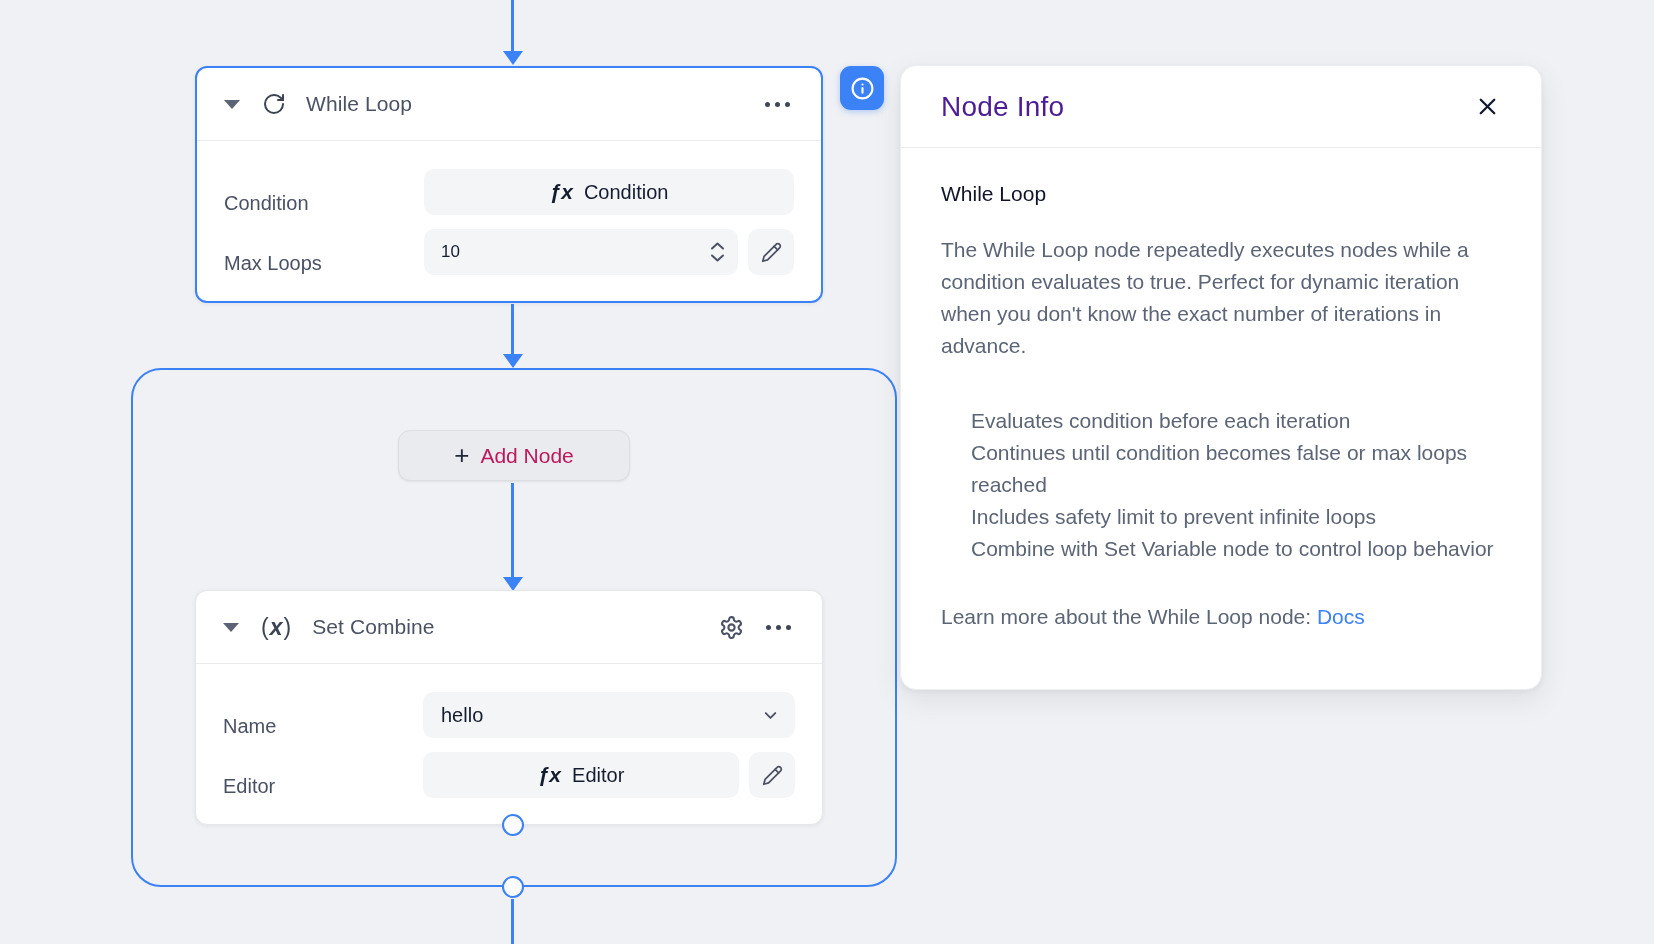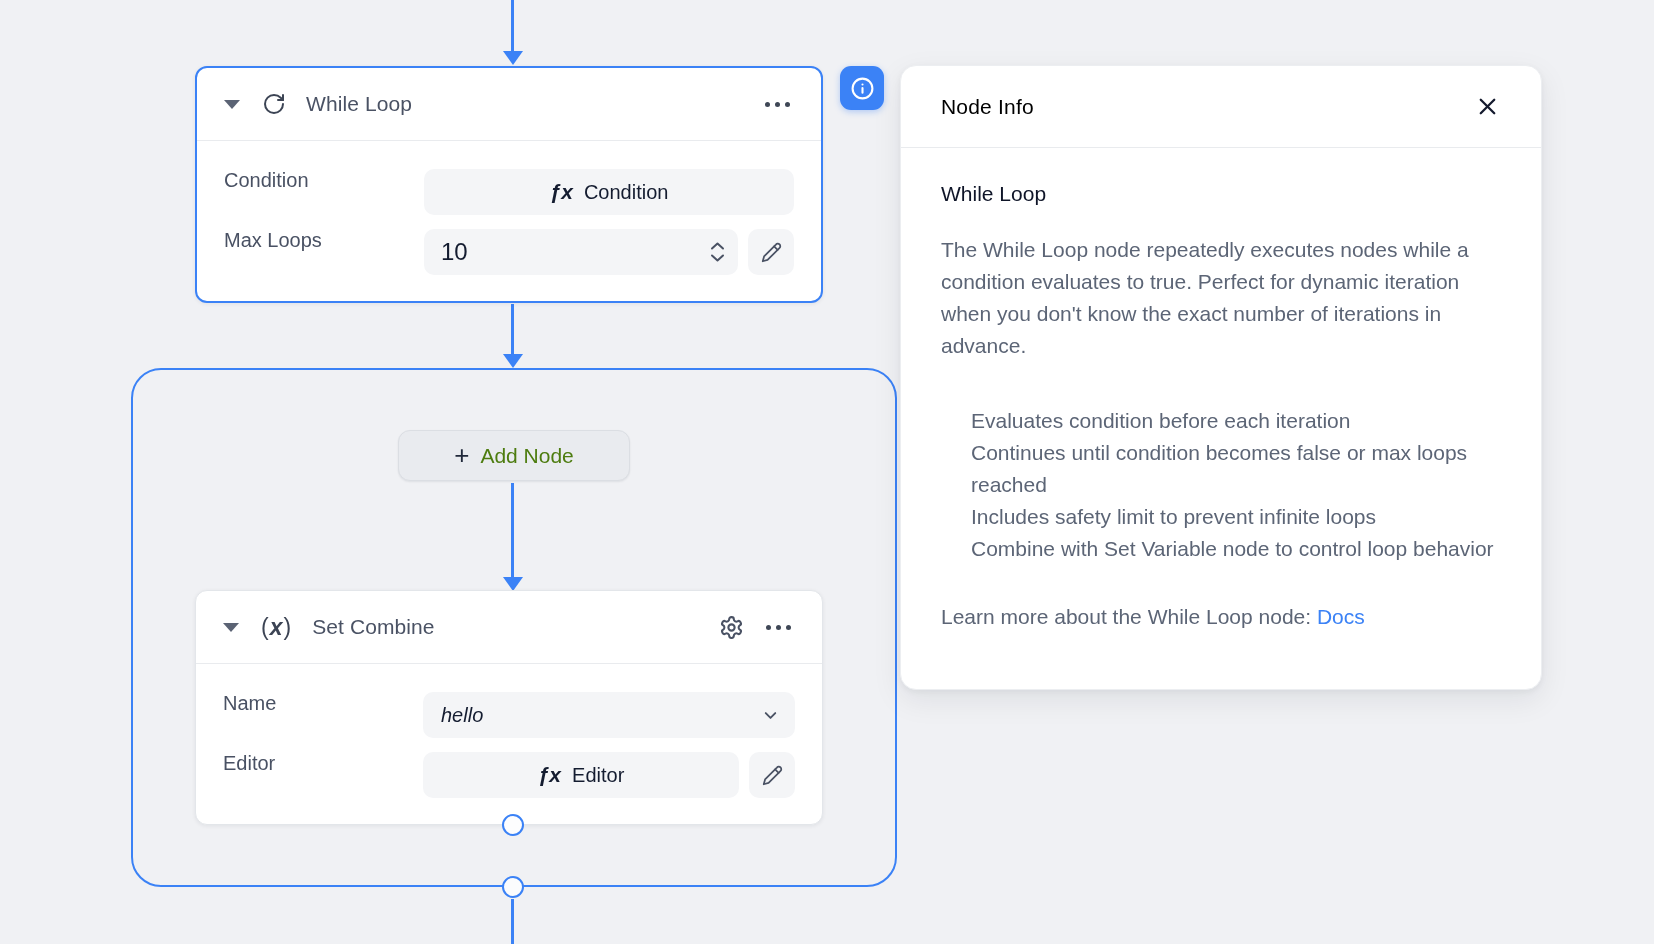--- a/index.html
+++ b/index.html
@@ -44,74 +44,74 @@
   }
   .node-icon{ margin-left:22px; flex:none; display:flex; align-items:center; color:#3c4454; }
   .var-glyph{ font-size:23px; color:#3c4454; letter-spacing:1px; }
   .var-glyph i{ font-weight:600; }
   .node-title{ margin-left:20px; font-size:21px; color:#4a5264; letter-spacing:.1px; }
   .header-spacer{ flex:1; }
   .icon-btn{ background:none; border:none; cursor:pointer; display:flex; align-items:center; color:#4a5264; padding:4px; }
   .dots{ display:flex; gap:5px; }
   .dots i{ width:5px; height:5px; border-radius:50%; background:#3f4756; }
   .node-body{ padding:28px 27px 0 27px; }
-  .field-row{ display:flex; align-items:flex-start; height:46px; margin-bottom:14px; }
+  .field-row{ display:flex; align-items:flex-end; height:46px; margin-bottom:14px; }
   .field-label{ flex:0 0 200px; font-size:20px; color:#495163; }
   .field-controls{ flex:1; display:flex; gap:10px; align-items:center; }
   .fx-btn{
     flex:1; height:46px; background:#f4f5f7; border:none; border-radius:10px; cursor:pointer;
     display:flex; align-items:center; justify-content:center; gap:11px;
     font-family:"Liberation Sans", sans-serif;
   }
   .fx-glyph{ font-style:italic; font-weight:700; font-size:21px; color:#141c30; }
   .fx-label{ font-size:20px; color:#141c30; }
   .num-wrap{ position:relative; flex:1; }
   .num-input{
     width:100%; height:46px; background:#f4f5f7; border:none; border-radius:10px;
-    padding:0 48px 0 17px; font-size:24px; color:#141c30; font-family:"Liberation Sans", sans-serif;
+    padding:0 48px 0 17px; font-size:17px; color:#141c30; font-family:"Liberation Sans", sans-serif;
   }
   .stepper{ position:absolute; right:13px; top:50%; transform:translateY(-50%); display:flex; flex-direction:column; gap:3px; }
   .stepper button{ background:none; border:none; cursor:pointer; display:flex; color:#4a5264; padding:0; }
   .edit-btn{
     flex:none; width:46px; height:46px; background:#f4f5f7; border:none; border-radius:10px;
     cursor:pointer; display:flex; align-items:center; justify-content:center; color:#4a5264;
   }
   .select-box{
     flex:1; height:46px; background:#f4f5f7; border-radius:10px; cursor:pointer;
     display:flex; align-items:center; padding:0 15px 0 18px;
   }
-  .select-value{ flex:1; font-size:20px; color:#141c30;font-style:italic; }
+  .select-value{ flex:1; font-size:20px; color:#141c30; }
   
   .add-node-btn{
     position:absolute; left:398px; top:430px; width:232px; height:51px; z-index:2;
     background:#e9ebef; border:1px solid #dbdee3; border-radius:12px; cursor:pointer;
     display:flex; align-items:center; justify-content:center; gap:11px;
     box-shadow:0 1px 2px rgba(16,24,40,.08);
     font-family:"Liberation Sans", sans-serif;
   }
   .plus-glyph{ font-size:26px; line-height:1; color:#20283a; margin-top:-2px; }
-  .add-node-label{ font-size:21px; color:#4d7c0f; }
+  .add-node-label{ font-size:21px; color:#be185d; }
   
   .info-btn{
     position:absolute; left:840px; top:66px; width:44px; height:44px; z-index:3;
     background:var(--accent); border:none; border-radius:11px; cursor:pointer;
     display:flex; align-items:center; justify-content:center; color:#fff;
     box-shadow:0 2px 6px rgba(59,130,246,.35);
   }
   
   .panel{
     position:absolute; left:900px; top:65px; width:642px; height:625px; z-index:2;
     background:#fff; border:1px solid #eceef1; border-radius:16px;
     box-shadow:0 10px 30px rgba(16,24,40,.08), 0 2px 6px rgba(16,24,40,.05);
   }
   .panel-header{
     height:82px; display:flex; align-items:center; justify-content:space-between;
     padding:0 38px 0 40px; border-bottom:1px solid #e9ebee;
   }
-  .panel-title{ font-size:21px; color:#000000; letter-spacing:.2px;text-align:right; }
+  .panel-title{ font-size:28px; color:#4c1d95; letter-spacing:.2px;text-align:right; }
   .close-btn{ background:none; border:none; cursor:pointer; color:#141a2e; display:flex; padding:2px; }
   .panel-body{ padding:30px 40px 0 40px; font-size:21px; line-height:32px; color:#5c6576; }
   .panel-heading{ font-size:21px; font-weight:500; color:#0f1528; margin-bottom:24px; }
   .panel-desc{ margin-bottom:32px; }
   .features-list{ list-style:none; padding-left:30px;margin-top:43px; }
   .learn-more{ margin-top:36px; }
   .docs-link{ color:var(--accent); text-decoration:none; cursor:pointer; }
   svg{ display:block; }
 </style>
 </head>

